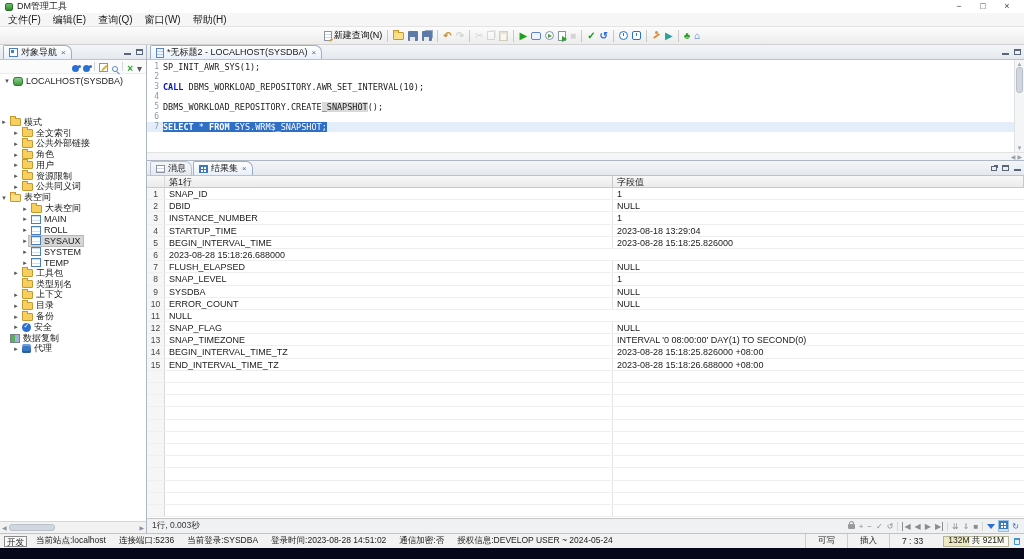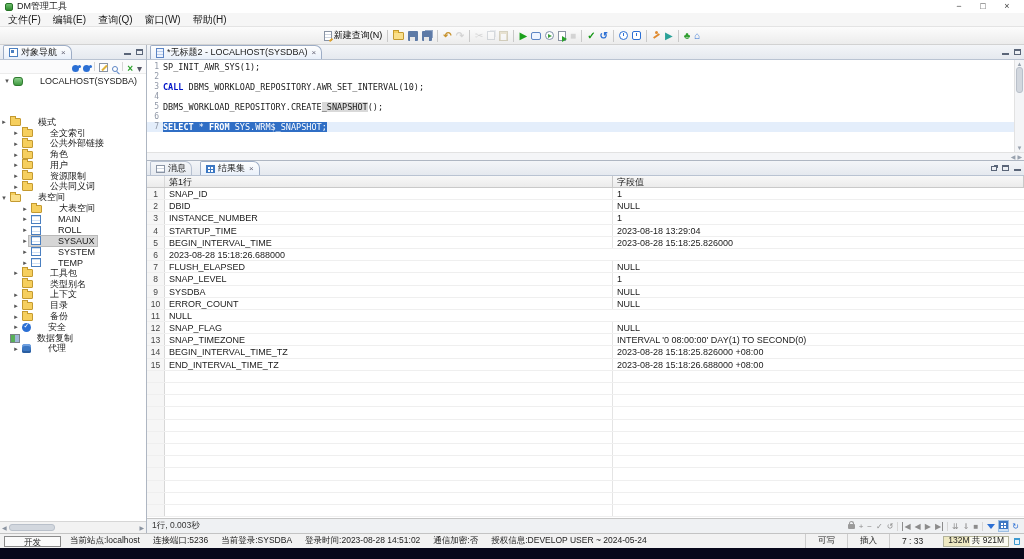--- a/index.html
+++ b/index.html
@@ -73,30 +73,30 @@
   .ci-min{width:7px;height:6px;border-bottom:2px solid #5a6578;}
   .ci-max{width:7px;height:6px;border:1px solid #5a6578;border-top:2px solid #5a6578;}
   .ci-restore{width:6px;height:5px;border:1px solid #5a6578;box-shadow:2px -2px 0 -1px #5a6578;}
   
   .main{flex:1;display:flex;min-height:0;}
   .sidebar{width:147px;flex:none;display:flex;flex-direction:column;border-right:1px solid #aeb6c2;background:#fff;}
   .tabbar{height:15px;flex:none;background:linear-gradient(#f3f5f8,#e5e9ef);border-bottom:1px solid #b9c3d2;
           display:flex;align-items:flex-end;padding:1px 3px 0;}
   .vtab{display:flex;align-items:center;gap:3px;font-size:9px;background:linear-gradient(#fefefe,#e9f0fa);
         border:1px solid #9dadc6;border-bottom:none;border-radius:2px 7px 0 0;padding:0 5px;height:14px;white-space:nowrap;}
-  .vtab.inactive{background:linear-gradient(#f4f6f9,#e6eaf0);border-color:#b6c0d0;margin-right:8px;}
+  .vtab.inactive{background:linear-gradient(#f4f6f9,#e6eaf0);border-color:#b6c0d0;margin-right:1px;}
   .tclose{font-size:8px;color:#667;margin-left:1px;}
   .paneltools{margin-left:auto;display:flex;gap:5px;align-items:center;padding-bottom:4px;}
   .side-toolbar{height:14px;flex:none;display:flex;align-items:center;justify-content:flex-end;gap:4px;
                 padding:0 4px;background:#fbfbfc;border-bottom:1px solid #ececec;}
   .stsep{width:1px;height:9px;background:#d5d5d5;}
   .tree{flex:1;overflow:hidden;padding-top:2px;font-size:9px;}
   .trow{height:10.8px;display:flex;align-items:center;white-space:nowrap;}
   .tarrow{width:8px;flex:none;font-size:7px;color:#555;text-align:center;line-height:10px;}
-  .nodebox{display:flex;align-items:center;gap:17px;padding:0 2px;text-align:right;}
+  .nodebox{display:flex;align-items:center;gap:3px;padding:0 2px;text-align:right;}
   .trow.selected .nodebox{background:#d6d6d6;outline:1px solid #b9b9b9;}
   .side-hscroll{height:12px;flex:none;border-top:1px solid #d6d6d6;background:#f2f2f2;display:flex;align-items:center;
                 font-size:6px;color:#8a93a0;padding:0 2px;}
   .hthumb{height:7px;width:46px;background:#d2d7de;border:1px solid #b9c0ca;border-radius:3px;margin-left:2px;}
   .rightcol{flex:1;display:flex;flex-direction:column;min-width:0;}
   
   .editor-panel{height:116px;flex:none;display:flex;flex-direction:column;background:#fff;border-bottom:1px solid #aeb6c2;}
   .editor-wrap{flex:1;display:flex;min-height:0;}
   .ecode{flex:1;padding-top:2px;font-family:"DejaVu Sans Mono",monospace;font-size:8.5px;overflow:hidden;}
   .eline{height:10px;line-height:10px;display:flex;white-space:pre;}
@@ -124,21 +124,21 @@
   .rfooter{height:15px;flex:none;border-top:1px solid #c6c6c6;background:#eff1f3;display:flex;align-items:center;
            padding:0 5px;font-size:8.5px;color:#333;}
   .rnav{margin-left:auto;display:flex;align-items:center;gap:4px;font-size:8px;color:#8c8c8c;}
   .rnav .blue{color:#2b6fd4;}
   .rnav .active-ic{background:#cfe3f7;outline:1px solid #9cbfe4;}
   .barL{border-left:1px solid #8c8c8c;padding-left:1px;}
   .barR{border-right:1px solid #8c8c8c;padding-right:1px;}
   
   .statusbar{height:15px;flex:none;border-top:1px solid #c3c3c3;background:#f2f2f2;display:flex;align-items:center;
              font-size:8.5px;color:#222;padding:0 4px;overflow:hidden;}
-  .badge{border:1px solid #8a8a8a;padding:0 19px;margin-right:9px;background:#fafafa;height:11px;line-height:11px;}
+  .badge{border:1px solid #8a8a8a;padding:0 2px;margin-right:9px;background:#fafafa;height:11px;line-height:11px;}
   .sitem{margin-right:13px;white-space:nowrap;}
   .sright{margin-left:auto;display:flex;align-items:center;height:100%;}
   .srseg{padding:0 12px;border-left:1px solid #cdcdcd;height:100%;display:flex;align-items:center;white-space:nowrap;}
   .memgauge{border:1px solid #b3b39a;background:linear-gradient(90deg,#efe9c2 40%,#fbfbf2 40%);
             padding:0 4px;height:11px;display:flex;align-items:center;margin:0 5px 0 8px;white-space:nowrap;}
   .taskbar{height:11px;flex:none;background:#07071a;}
 </style>
 </head>
 <body>
 

